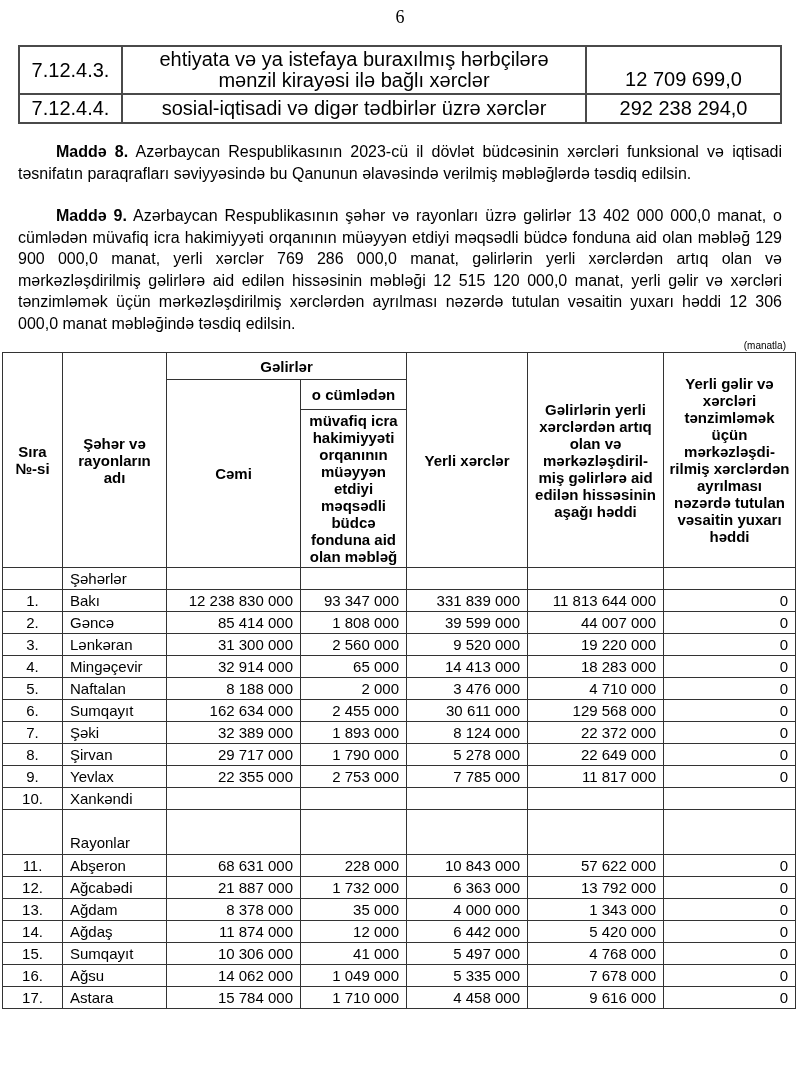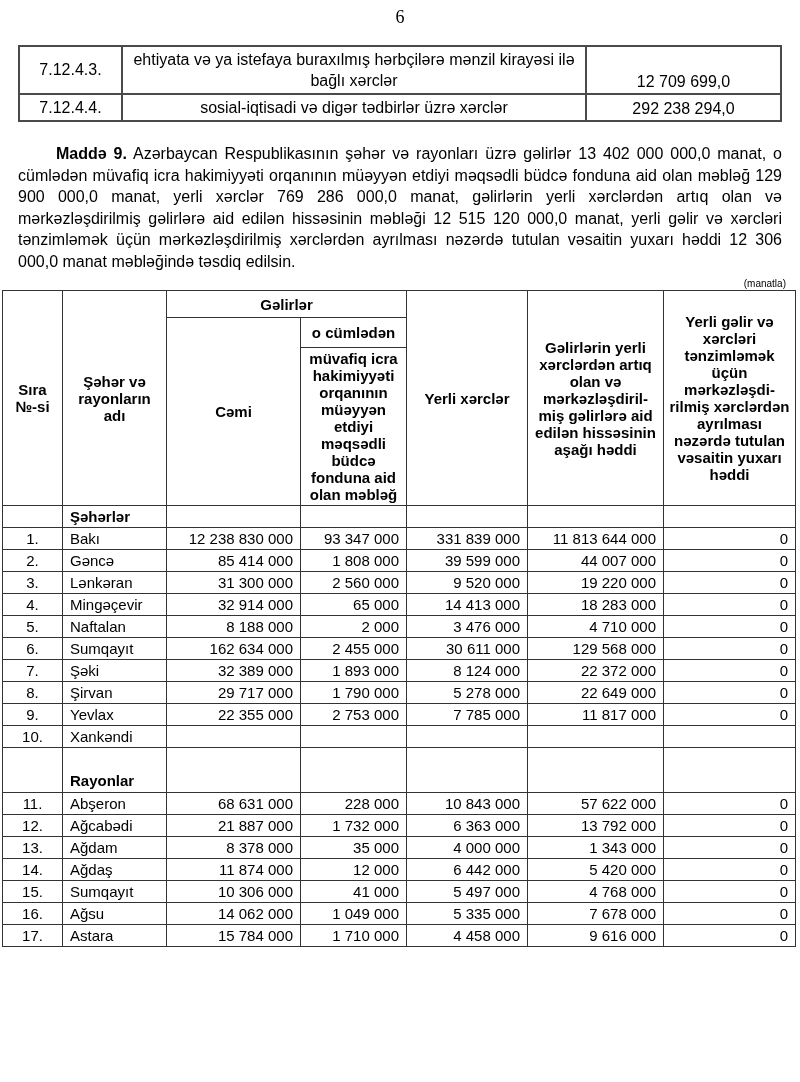--- a/index.html
+++ b/index.html
@@ -13,21 +13,21 @@
 
   .page-number {
     font-family: "Liberation Serif", "DejaVu Serif", serif;
     font-size: 18px; text-align: center; padding-top: 7px; height: 22px;
   }
 
   
   table.top-table {
     border-collapse: collapse; table-layout: fixed;
     margin: 16px 0 0 18px; width: 720px;
-    font-size: 16px;
+    font-size: 20px;
   }
   table.top-table td { border: 2px solid #4a4a4a; padding: 2px 6px; }
   .tt-code  { width: 89px;  text-align: center; vertical-align: middle; }
   .tt-label { width: 450px; text-align: center;   vertical-align: middle; line-height: 21px; }
   .tt-value { width: 181px; text-align: center; vertical-align: bottom; padding-bottom: 3px; }
 
   
   .article {
     margin: 0 18px; text-align: justify;
     font-size: 16px; line-height: 21.5px; text-indent: 38px;
@@ -57,21 +57,21 @@
   th.v-top { vertical-align: top; padding-top: 4px; }
   col.c1 { width: 60px; }  col.c2 { width: 104px; }
   col.c3 { width: 134px; } col.c4 { width: 106px; }
   col.c5 { width: 121px; } col.c6 { width: 136px; }
   col.c7 { width: 132px; }
 
   table.main-table td { height: 21px; line-height: 19px; padding: 0 7px; }
   td.c-no   { text-align: center; }
   td.c-name { text-align: left; }
   td.c-num  { text-align: right; }
-  tr.section-row td.c-name { font-weight: bold; }
+  tr.section-row td.c-name { font-weight: normal; }
   tr.tall td { height: 42px; vertical-align: bottom; padding-bottom: 2px; }
 </style>
 </head>
 <body>
 
 <div class="page">
 
   <div class="page-number">6</div>
 
   <table class="top-table">
@@ -82,20 +82,21 @@
           <td class="tt-value">12 709 699,0</td>
         </tr>
         <tr>
           <td class="tt-code">7.12.4.4.</td>
           <td class="tt-label">sosial-iqtisadi və digər tədbirlər üzrə xərclər</td>
           <td class="tt-value">292 238 294,0</td>
         </tr>
       </tbody>
   </table>
 
+  <p class="article m8"><span class="title">Maddə 8.</span> <span>Azərbaycan Respublikasının 2023-cü il dövlət büdcəsinin xərcləri funksional və iqtisadi təsnifatın paraqrafları səviyyəsində bu Qanunun əlavəsində verilmiş məbləğlərdə təsdiq edilsin.</span></p>
 
   <p class="article m9"><span class="title">Maddə 9.</span> <span>Azərbaycan Respublikasının şəhər və rayonları üzrə gəlirlər 13 402 000 000,0 manat, o cümlədən müvafiq icra hakimiyyəti orqanının müəyyən etdiyi məqsədli büdcə fonduna aid olan məbləğ 129 900 000,0 manat, yerli xərclər 769 286 000,0 manat, gəlirlərin yerli xərclərdən artıq olan və mərkəzləşdirilmiş gəlirlərə aid edilən hissəsinin məbləği 12 515 120 000,0 manat, yerli gəlir və xərcləri tənzimləmək üçün mərkəzləşdirilmiş xərclərdən ayrılması nəzərdə tutulan vəsaitin yuxarı həddi 12 306 000,0 manat məbləğində təsdiq edilsin.</span></p>
 
   <div class="unit-note">(manatla)</div>
 
   <table class="main-table">
     <colgroup>
       <col class="c1">
         <col class="c2">
         <col class="c3">

